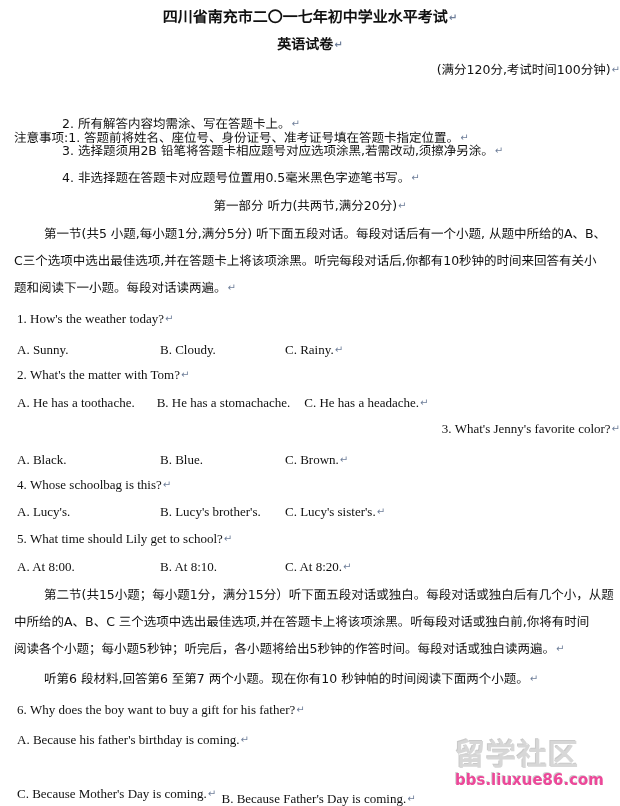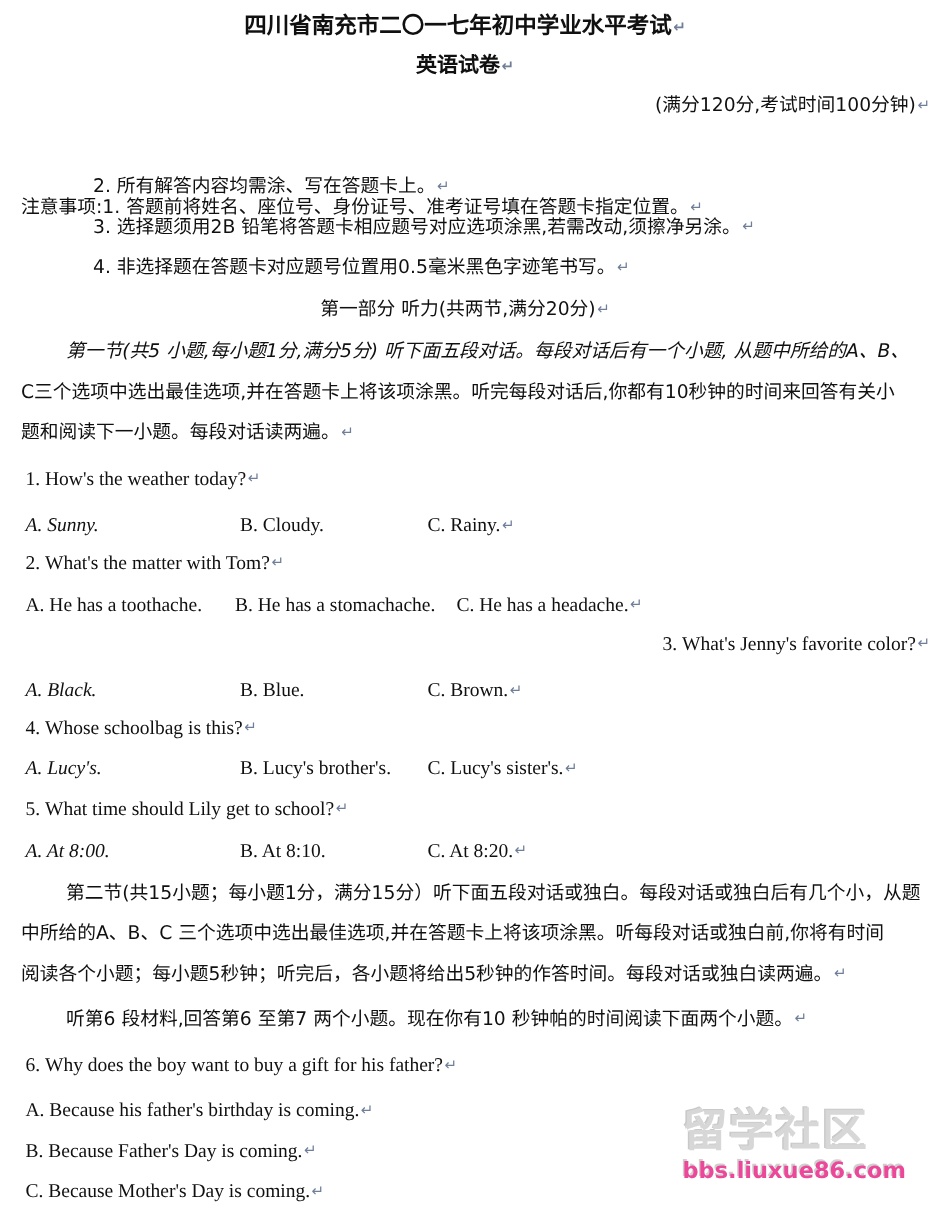--- a/index.html
+++ b/index.html
@@ -92,21 +92,21 @@
   }
   .opts {
     font-family: "Liberation Serif", "DejaVu Serif", serif;
     font-size: 13px;
     padding-left: 17px;
     white-space: nowrap;
   }
   .opts .col {
     display: inline-block;
   }
-  .opts .c1 { width: 143px; font-style: italic; }
+  .opts .c1 { width: 143px; }
   .opts .c2 { width: 125px; }
 
   .opts.flow .sp1 { display: inline-block; width: 22px; }
   .opts.flow .sp2 { display: inline-block; width: 14px; }
 
   
   .pil {
     color: #6f7f9a;
     font-family: "DejaVu Sans", sans-serif;
     font-size: 10px;
@@ -175,21 +175,21 @@
   </div>
 
   <div class="line notice notice-indent" style="top:172px;">
     <span>4. 非选择题在答题卡对应题号位置用0.5毫米黑色字迹笔书写。</span><span class="pil">↵</span>
   </div>
 
   <div class="line section-head" style="top:200px;">
     <span>第一部分 听力(共两节,满分20分)</span><span class="pil">↵</span>
   </div>
 
-  <div class="line para-cn indent2" style="top:228px;font-style:italic;">
+  <div class="line para-cn indent2" style="top:228px;">
     <span>第一节(共5  小题,每小题1分,满分5分) 听下面五段对话。每段对话后有一个小题, 从题中所给的A、B、</span>
   </div>
   <div class="line para-cn" style="top:255px;">
     <span>C三个选项中选出最佳选项,并在答题卡上将该项涂黑。听完每段对话后,你都有10秒钟的时间来回答有关小</span>
   </div>
   <div class="line para-cn" style="top:282px;">
     <span>题和阅读下一小题。每段对话读两遍。</span><span class="pil">↵</span>
   </div>
 
   <div class="line qline" style="top:312px;">
@@ -240,21 +240,21 @@
   <div class="line para-cn indent2" style="top:673px;">
     <span>听第6  段材料,回答第6  至第7  两个小题。现在你有10   秒钟帕的时间阅读下面两个小题。</span><span class="pil">↵</span>
   </div>
 
   <div class="line qline" style="top:703px;">
     <span>6.</span><span>&nbsp;</span><span>Why does  the boy want to buy a gift for his father?</span><span class="pil">↵</span>
   </div>
   <div class="line qline" style="top:733px;">
     <span>A. Because  his father's  birthday  is coming.</span><span class="pil">↵</span>
   </div>
-  <div class="line qline" style="top:760px;">
+  <div class="line qline" style="top:792px;text-align:center;">
     <span>B. Because Father's Day is coming.</span><span class="pil">↵</span>
   </div>
   <div class="line qline" style="top:787px;">
     <span>C. Because Mother's Day is coming.</span><span class="pil">↵</span>
   </div>
 
   <div id="watermark">
     <div class="wm-cn">留学社区</div>
     <div class="wm-url">bbs.liuxue86.com</div>
   </div>

